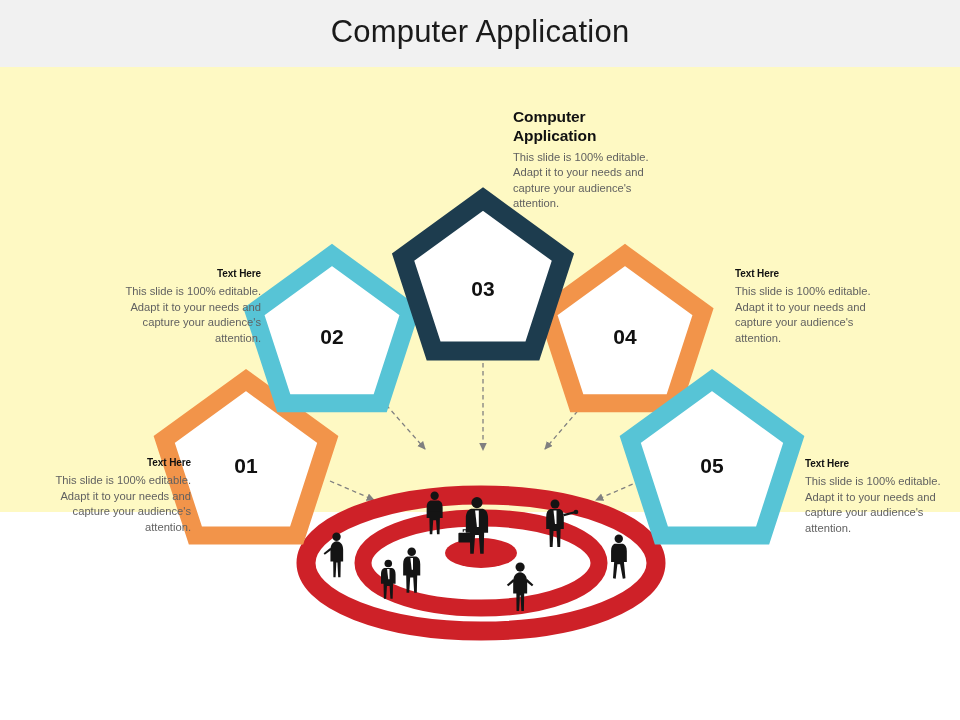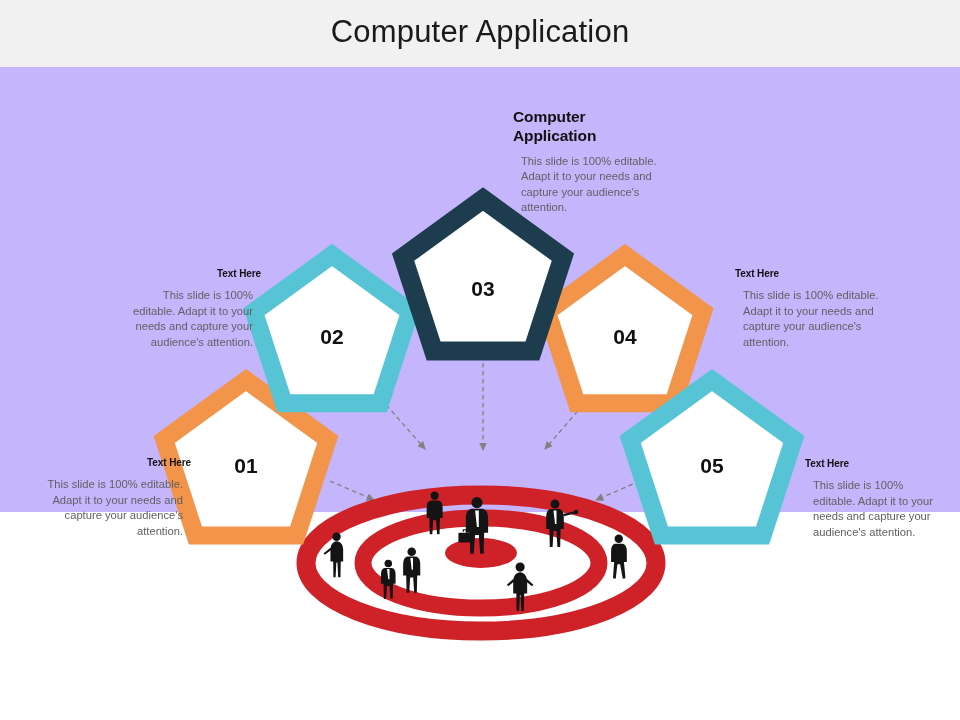--- a/index.html
+++ b/index.html
@@ -13,21 +13,21 @@
     overflow: hidden;
     font-family: "Liberation Sans", sans-serif;
     position: relative;
   }
 
   .slide {
     position: absolute;
     left: 0; top: 0;
     width: 960px;
     height: 512px;
-    background: #c4b5fd;
+    background: #fef9c3;
   }
 
   
   .header-band {
     position: absolute;
     left: 0; top: 0;
     width: 960px;
     height: 67px;
     background: #f1f1f1;
   }
@@ -53,21 +53,21 @@
     font-weight: bold;
     color: #111111;
     margin: 0 0 4px 0;
     line-height: 1.22;
     letter-spacing: -0.1px;
   }
   .txt-body {
     font-size: 11.2px;
     color: #616161;
     line-height: 1.38;
-    margin: 8px;
+    margin: 0;
   }
   .align-right { text-align: right; }
   .align-left  { text-align: left; }
 
   #txt-top      { left: 513px; top: 108px; width: 152px; text-align: left; }
   #txt-top .txt-head { font-size: 15.5px; }
   #txt-left-up  { left: 118px; top: 268px; width: 143px; }
   #txt-left-low { left: 36px;  top: 457px; width: 155px; }
   #txt-right-up { left: 735px; top: 268px; width: 155px; }
   #txt-right-low{ left: 805px; top: 458px; width: 140px; }

